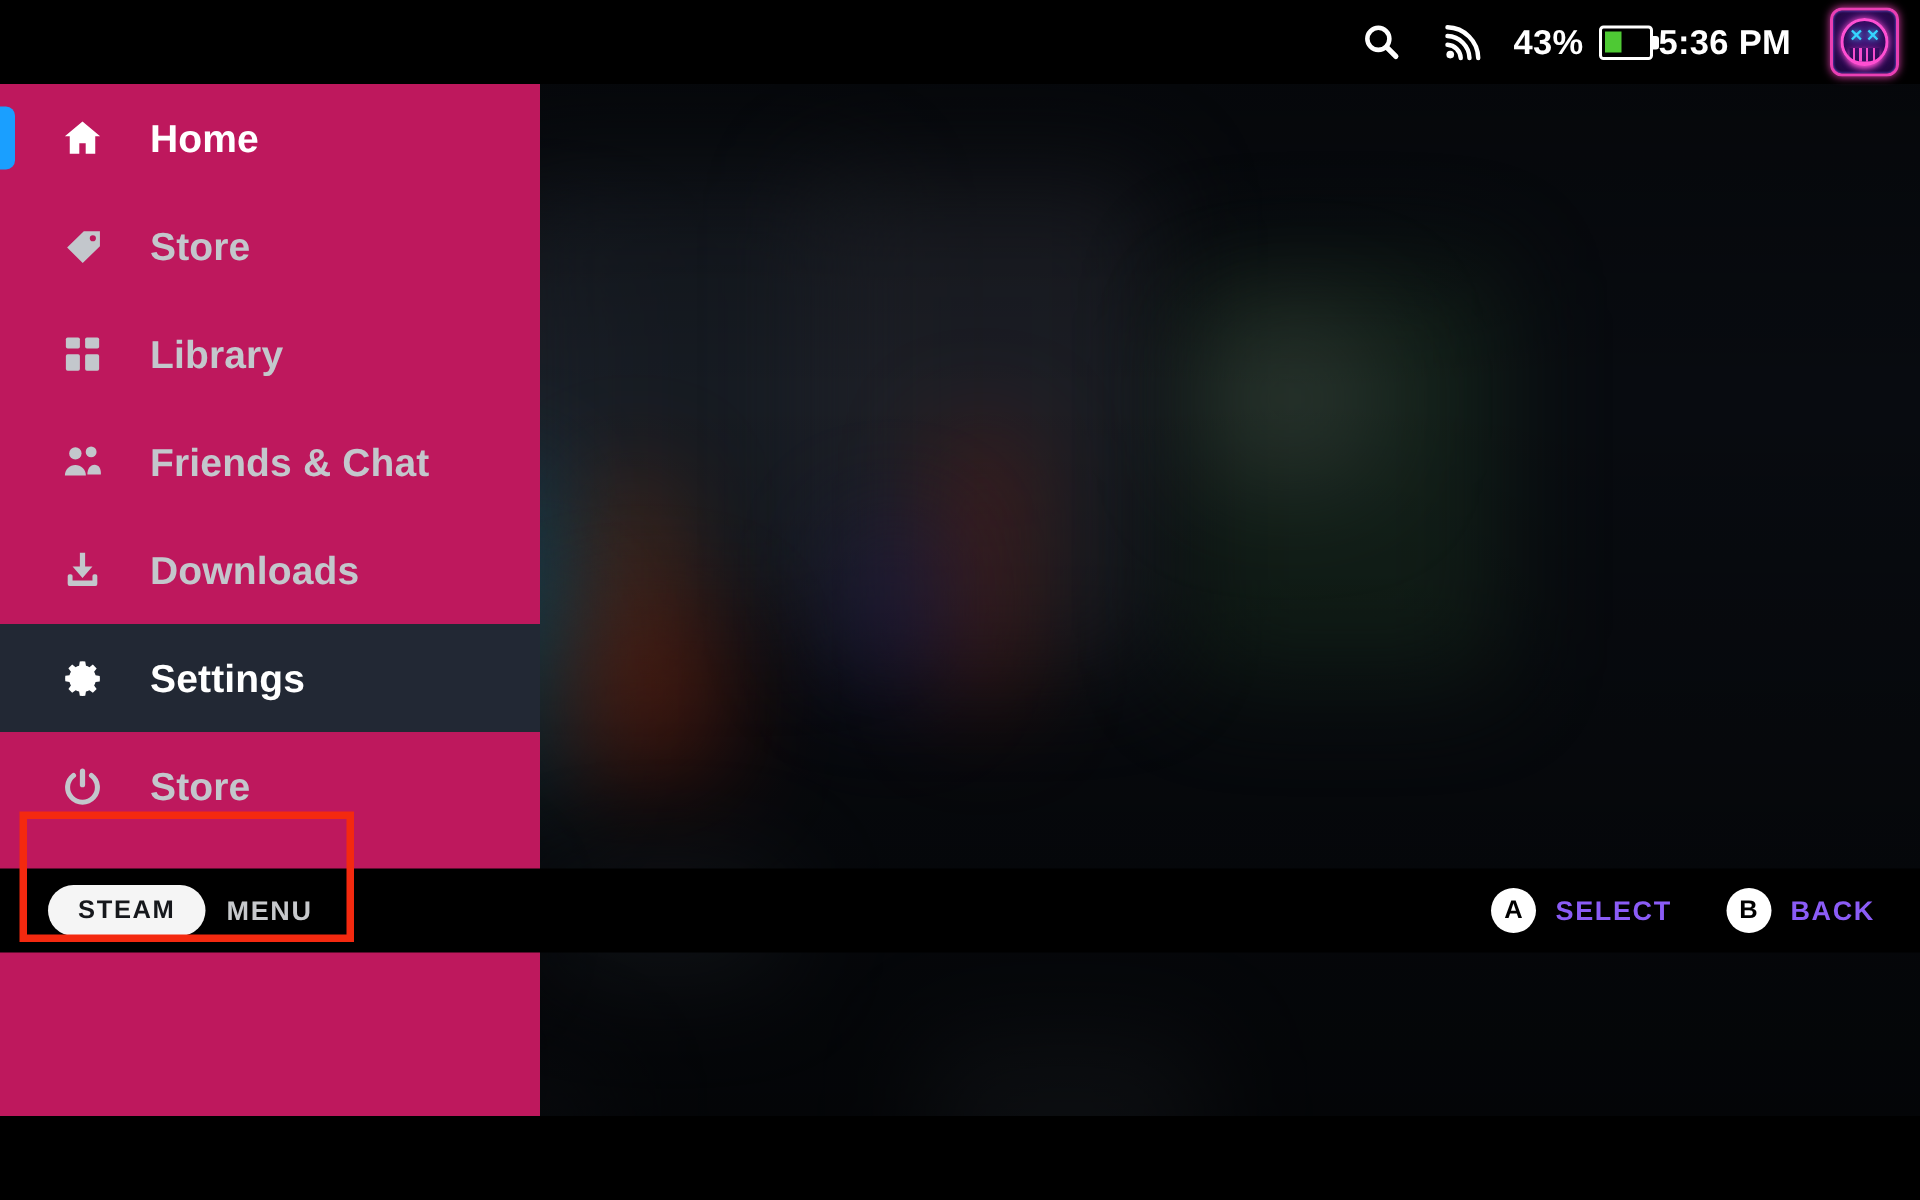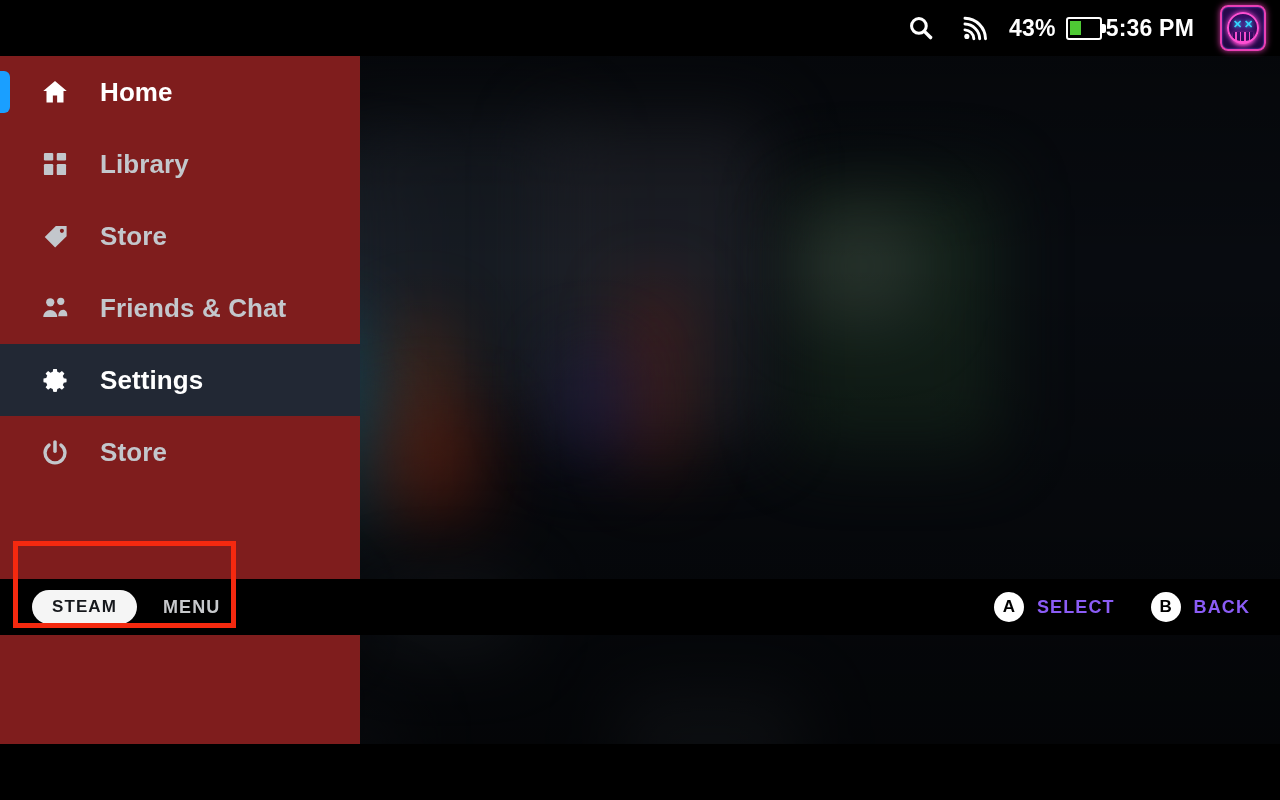--- a/index.html
+++ b/index.html
@@ -101,21 +101,21 @@
   }
   #backdrop .sheen {
     position: absolute; inset: 0;
     background: linear-gradient(180deg, rgba(0,0,0,.35) 0%, rgba(0,0,0,0) 30%, rgba(0,0,0,.55) 100%);
   }
 
   
   #sidebar {
     position: absolute; left: 0; top: 56px;
     width: 360px; height: 688px;
-    background: #7f1d1d;
+    background: #be185d;
     z-index: 20;
     padding-top: 0px;
   }
   .nav-item {
     position: relative;
     height: 72px;
     display: flex; align-items: center;
     padding-left: 32px;
     gap: 0px;
   }
@@ -155,21 +155,21 @@
   }
 
   
   #bottombar {
     position: absolute; left: 0; bottom: 0;
     width: 1280px; height: 56px;
     background: #000000;
     display: flex; align-items: center;
     z-index: 40;
   }
-  #bb-left { display: flex; align-items: center; margin-left: 32px; gap: 26px; }
+  #bb-left { display: flex; align-items: center; margin-left: 32px; gap: 14px; }
   #steam-pill {
     background: #f5f5f5; color: #16181c;
     font-size: 17px; font-weight: bold; letter-spacing: 1.1px;
     padding: 7px 20px; border-radius: 999px;
   }
   #menu-label { color: #c7c9cc; font-size: 18px; font-weight: bold; letter-spacing: 1.1px; }
   #bb-right { margin-left: auto; display: flex; align-items: center; gap: 36px; margin-right: 30px; }
   .hint { display: flex; align-items: center; gap: 13px; }
   .hint .glyph {
     width: 30px; height: 30px; border-radius: 50%;
@@ -255,52 +255,63 @@
       <span class="nav-icon">
         <svg width="30" height="30" viewBox="0 0 24 24">
             <path d="M12 3.2 2.6 11.1h2.6v9.3h5.1v-5.6h3.4v5.6h5.1v-9.3h2.6z"></path>
           </svg>
       </span>
       <span class="nav-label">Home</span>
     </div>
 
     <div class="nav-item">
       <span class="nav-icon">
+        <svg width="29" height="29" viewBox="0 0 24 24">
+          <path d="M21.2 3.4H12.3L3.1 12.4l8.6 8.6 9.5-9.3zM17.3 9a1.7 1.7 0 1 1 0-3.4 1.7 1.7 0 0 1 0 3.4z"></path>
+        </svg>
+      </span>
+      <span class="nav-label">Store</span>
+    </div>
+
+    <div class="nav-item">
+      <span class="nav-icon">
         <svg width="28" height="28" viewBox="0 0 24 24">
           <rect x="2.5" y="2.5" width="8" height="6.4" rx="1"></rect>
           <rect x="13.5" y="2.5" width="8" height="6.4" rx="1"></rect>
           <rect x="2.5" y="12.1" width="8" height="9.4" rx="1"></rect>
           <rect x="13.5" y="12.1" width="8" height="9.4" rx="1"></rect>
         </svg>
       </span>
       <span class="nav-label">Library</span>
     </div>
 
     <div class="nav-item">
       <span class="nav-icon">
-        <svg width="29" height="29" viewBox="0 0 24 24">
-          <path d="M21.2 3.4H12.3L3.1 12.4l8.6 8.6 9.5-9.3zM17.3 9a1.7 1.7 0 1 1 0-3.4 1.7 1.7 0 0 1 0 3.4z"></path>
-        </svg>
-      </span>
-      <span class="nav-label">Store</span>
-    </div>
-
-    <div class="nav-item">
-      <span class="nav-icon">
         <svg width="30" height="30" viewBox="0 0 24 24">
           <circle cx="8.2" cy="7.4" r="3.3"></circle>
           <circle cx="16.6" cy="6.6" r="2.9"></circle>
           <path d="M2.6 19.2c0-3.3 2.6-5.6 5.6-5.6s5.6 2.3 5.6 5.6z"></path>
           <path d="M14.6 18.6c0-2.9 1.4-5.2 3.9-5.2 2 0 3.3 1.9 3.3 4.3v.9z"></path>
         </svg>
       </span>
       <span class="nav-label">Friends &amp; Chat</span>
     </div>
 
 
+    <div class="nav-item">
+      <span class="nav-icon">
+        <svg width="30" height="30" viewBox="0 0 24 24">
+          <path d="M10.6 2.8h2.8v7.3h3.9L12 16.2 6.7 10.1h3.9z"></path>
+          <rect x="4.1" y="17.6" width="15.8" height="2.9" rx="1"></rect>
+          <rect x="4.1" y="14.2" width="2.6" height="5" rx="1"></rect>
+          <rect x="17.3" y="14.2" width="2.6" height="5" rx="1"></rect>
+        </svg>
+      </span>
+      <span class="nav-label">Downloads</span>
+    </div>
 
     <div class="nav-item focused">
       <span class="nav-icon">
         <svg width="29" height="29" viewBox="0 0 24 24">
           <path d="M12 8.3a3.7 3.7 0 1 0 0 7.4 3.7 3.7 0 0 0 0-7.4zm9.1 5.2.1-1.5-.1-1.5-2.3-.4a7 7 0 0 0-.8-1.9l1.4-1.9-2.1-2.1-1.9 1.4a7 7 0 0 0-1.9-.8l-.4-2.3-1.5-.1-1.5.1-.4 2.3a7 7 0 0 0-1.9.8L5.9 4.1 3.8 6.2l1.4 1.9a7 7 0 0 0-.8 1.9l-2.3.4-.1 1.5.1 1.5 2.3.4a7 7 0 0 0 .8 1.9l-1.4 1.9 2.1 2.1 1.9-1.4a7 7 0 0 0 1.9.8l.4 2.3 1.5.1 1.5-.1.4-2.3a7 7 0 0 0 1.9-.8l1.9 1.4 2.1-2.1-1.4-1.9a7 7 0 0 0 .8-1.9z"></path>
         </svg>
       </span>
       <span class="nav-label">Settings</span>
     </div>
 

